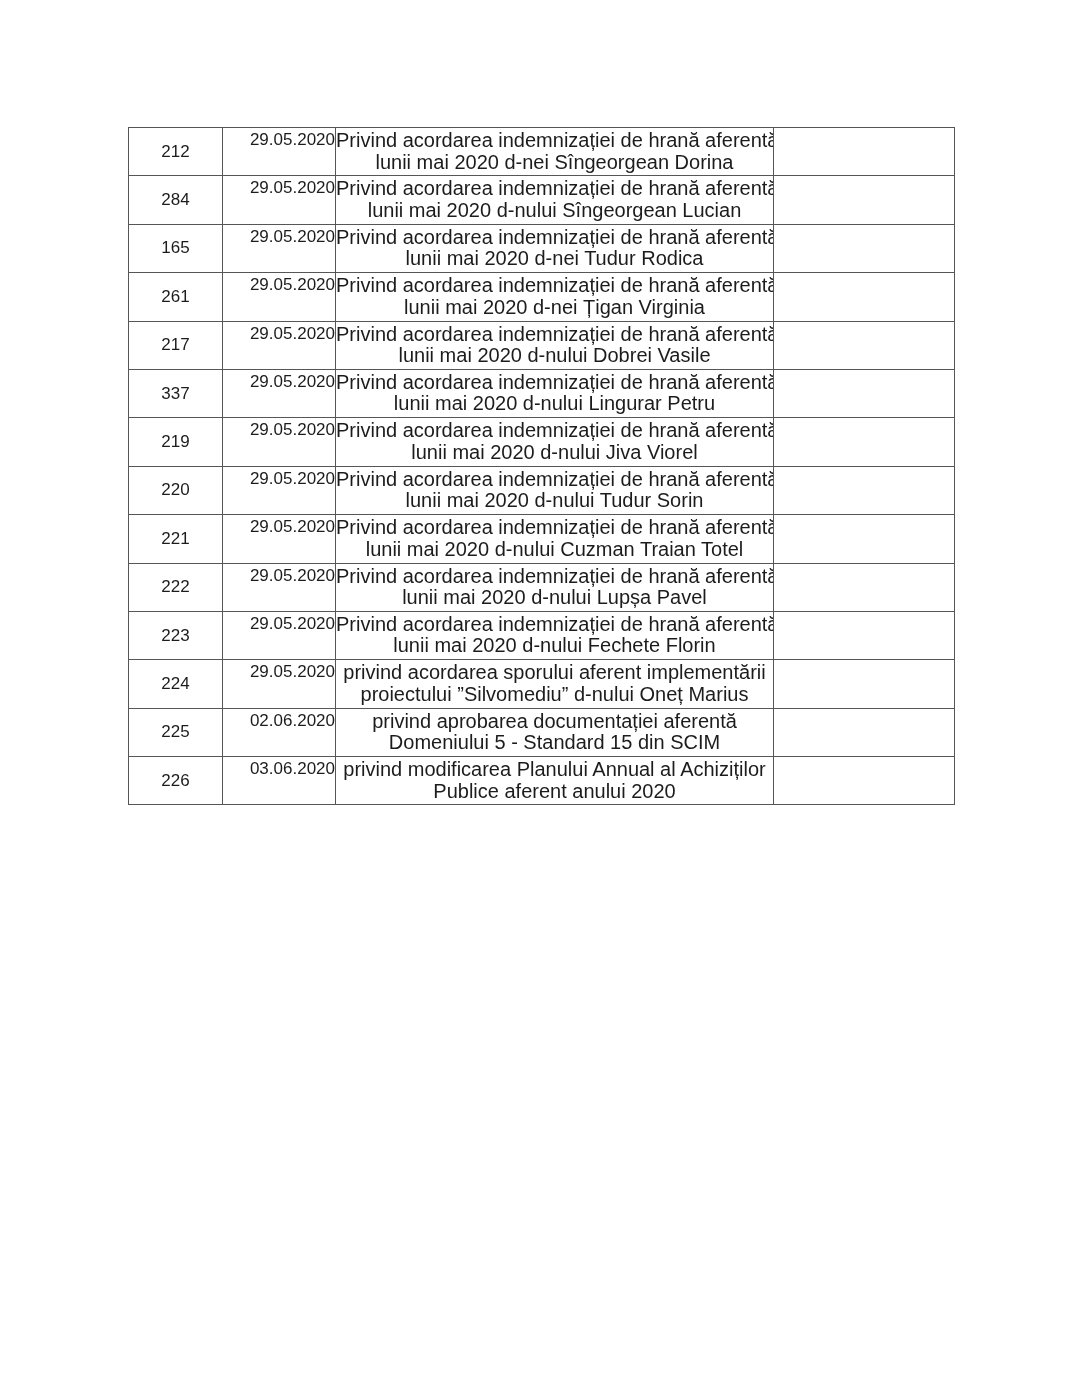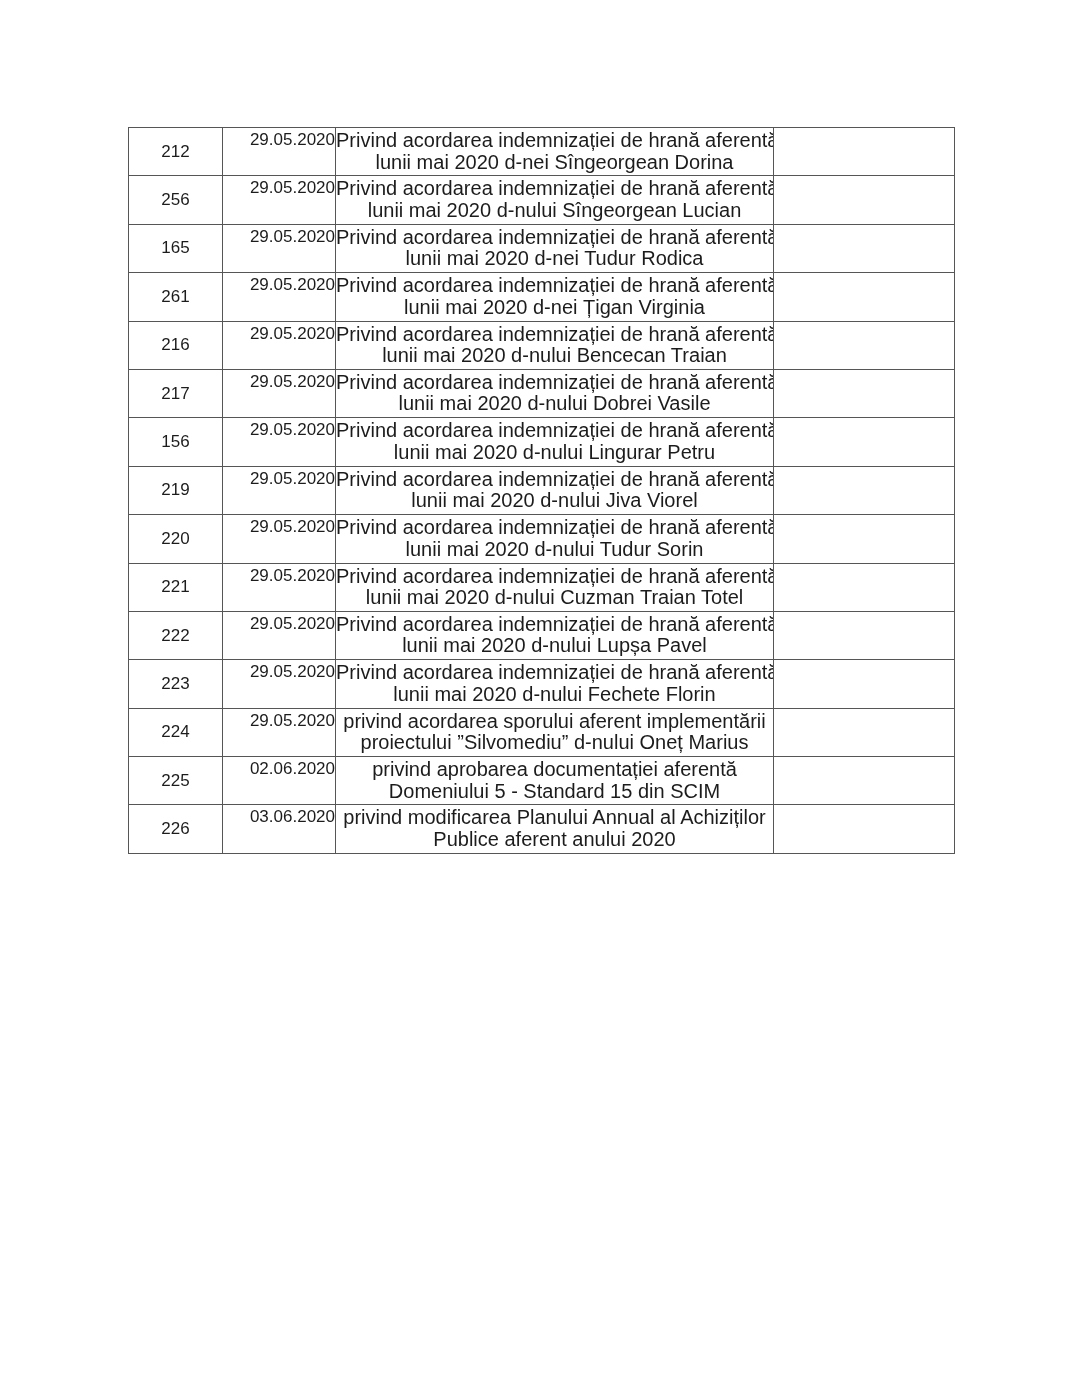--- a/index.html
+++ b/index.html
@@ -46,21 +46,21 @@
       <tr>
         <td class="c-num"><span>212</span></td>
         <td class="c-date"><span>29.05.2020</span></td>
         <td class="c-desc">
           <div>Privind acordarea indemnizației de hrană aferentă</div>
           <div>lunii mai 2020 d-nei Sîngeorgean Dorina</div>
         </td>
         <td class="c-notes"></td>
       </tr>
       <tr>
-        <td class="c-num"><span>256</span></td>
+        <td class="c-num"><span>284</span></td>
         <td class="c-date"><span>29.05.2020</span></td>
         <td class="c-desc">
           <div>Privind acordarea indemnizației de hrană aferentă</div>
           <div>lunii mai 2020 d-nului Sîngeorgean Lucian</div>
         </td>
         <td class="c-notes"></td>
       </tr>
       <tr>
         <td class="c-num"><span>165</span></td>
         <td class="c-date"><span>29.05.2020</span></td>
@@ -73,39 +73,30 @@
       <tr>
         <td class="c-num"><span>261</span></td>
         <td class="c-date"><span>29.05.2020</span></td>
         <td class="c-desc">
           <div>Privind acordarea indemnizației de hrană aferentă</div>
           <div>lunii mai 2020 d-nei Țigan Virginia</div>
         </td>
         <td class="c-notes"></td>
       </tr>
       <tr>
-        <td class="c-num"><span>216</span></td>
-        <td class="c-date"><span>29.05.2020</span></td>
-        <td class="c-desc">
-          <div>Privind acordarea indemnizației de hrană aferentă</div>
-          <div>lunii mai 2020 d-nului Bencecan Traian</div>
-        </td>
-        <td class="c-notes"></td>
-      </tr>
-      <tr>
         <td class="c-num"><span>217</span></td>
         <td class="c-date"><span>29.05.2020</span></td>
         <td class="c-desc">
           <div>Privind acordarea indemnizației de hrană aferentă</div>
           <div>lunii mai 2020 d-nului Dobrei Vasile</div>
         </td>
         <td class="c-notes"></td>
       </tr>
       <tr>
-        <td class="c-num"><span>156</span></td>
+        <td class="c-num"><span>337</span></td>
         <td class="c-date"><span>29.05.2020</span></td>
         <td class="c-desc">
           <div>Privind acordarea indemnizației de hrană aferentă</div>
           <div>lunii mai 2020 d-nului Lingurar Petru</div>
         </td>
         <td class="c-notes"></td>
       </tr>
       <tr>
         <td class="c-num"><span>219</span></td>
         <td class="c-date"><span>29.05.2020</span></td>

